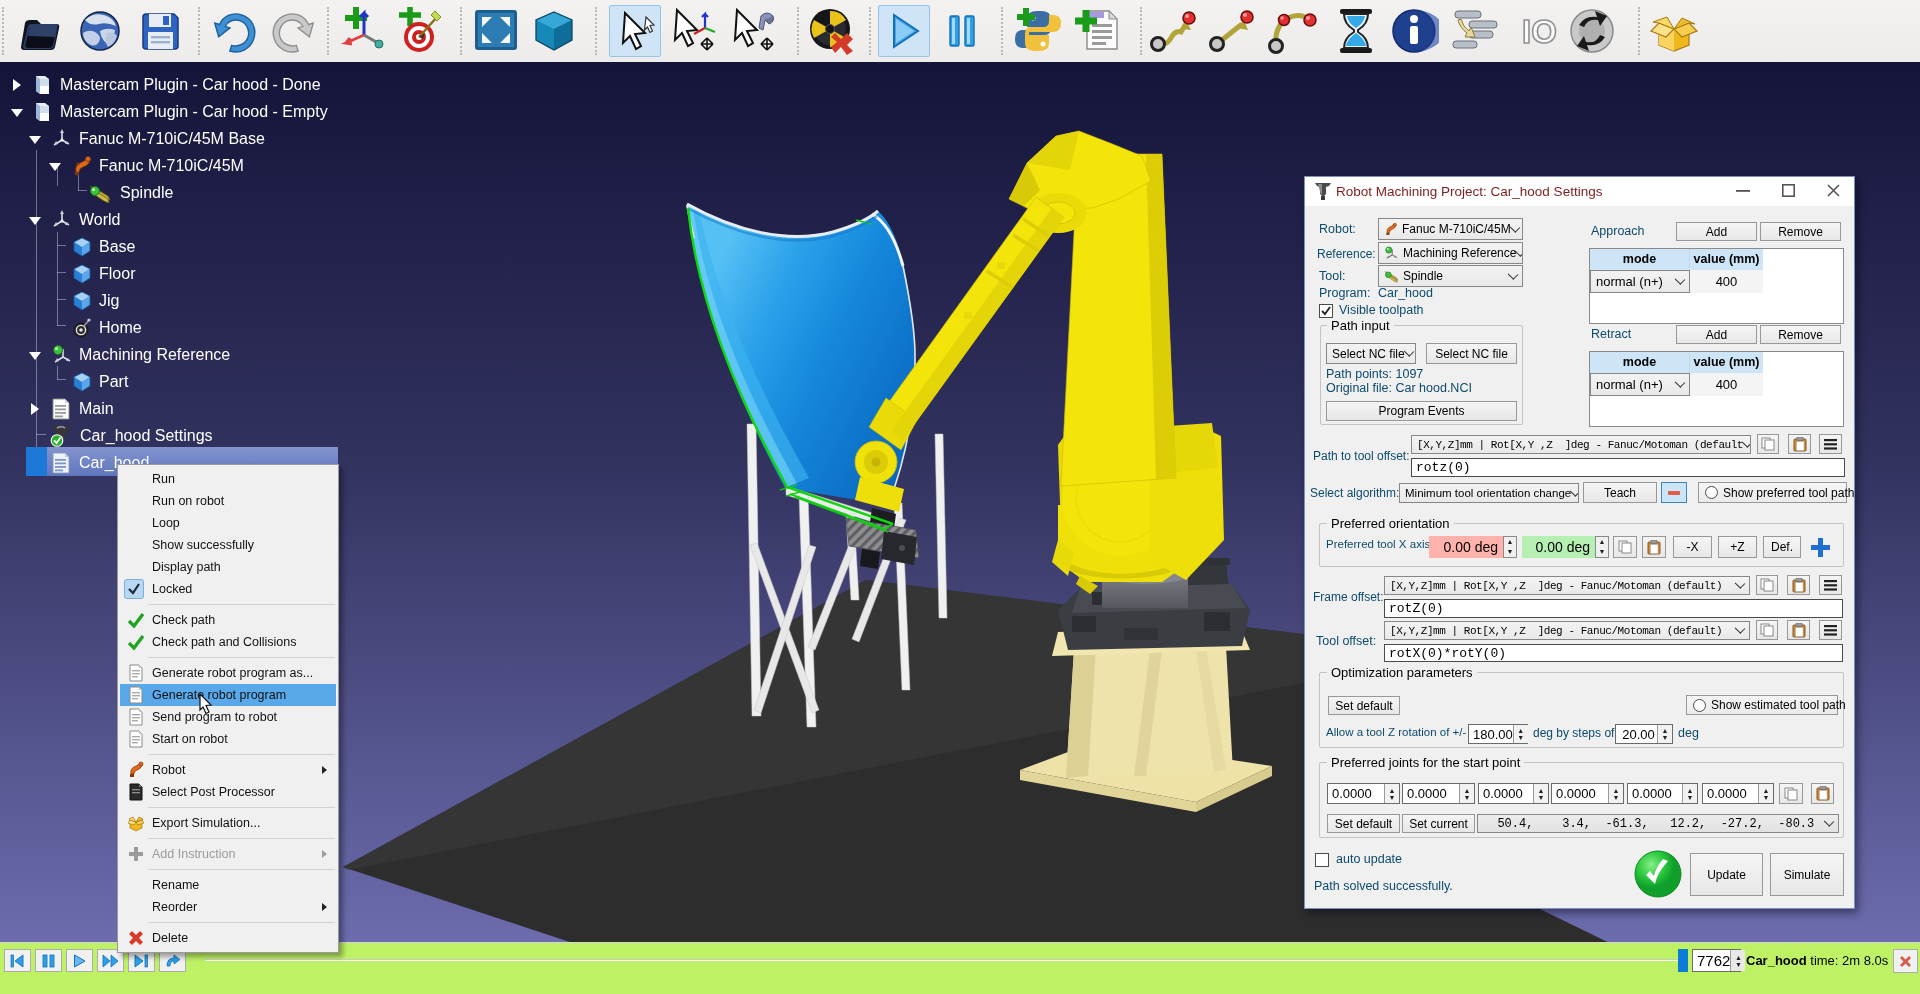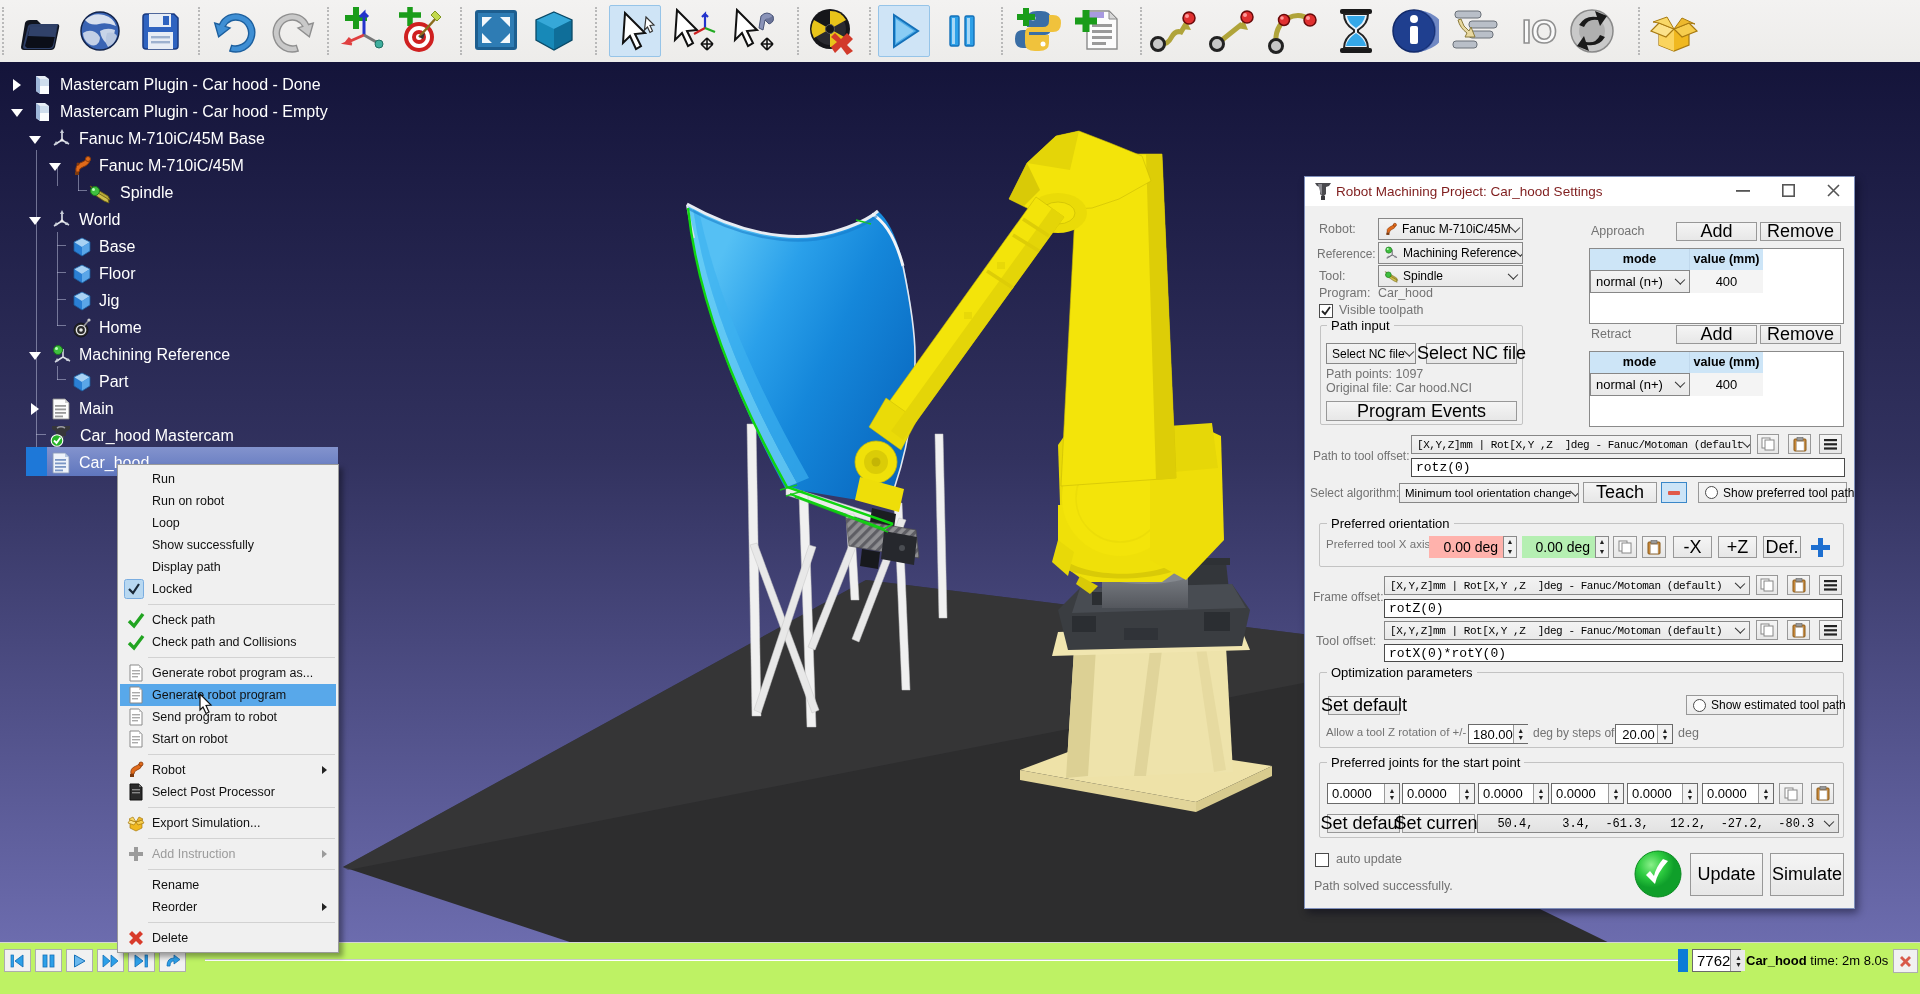--- a/index.html
+++ b/index.html
@@ -15,24 +15,24 @@
 .gline{position:absolute;background:rgba(195,200,225,0.5);}
 #menu{position:absolute;left:117px;top:464px;width:222px;height:489px;background:#f0f0f0;border:1px solid #9a9a9a;box-shadow:4px 4px 5px rgba(0,0,0,0.35);z-index:30;}
 .mi{position:absolute;left:2px;right:2px;height:22px;line-height:22px;font-size:12.5px;color:#111;padding-left:32px;white-space:nowrap;}
 .mi.gray{color:#9b9b9b;}
 .mi.hl{background:#58a8ea;}
 .msep{position:absolute;left:30px;right:3px;height:0;border-top:1px solid #d2d2d2;}
 .mic{position:absolute;left:7px;top:2px;width:18px;height:18px;}
 .sub{position:absolute;right:9px;top:7px;width:0;height:0;border-left:5px solid #222;border-top:4px solid transparent;border-bottom:4px solid transparent;}
 #dlg{position:absolute;left:1304px;top:176px;width:551px;height:733px;background:#f0f0f0;border:1px solid #7f8fbb;box-shadow:3px 4px 8px rgba(0,0,20,0.45);z-index:20;font-size:15px;}
 #dtitle{position:absolute;left:0;top:0;right:0;height:29px;background:#fff;}
-.dlbl{position:absolute;font-size:12.5px;color:#737373;white-space:nowrap;}
+.dlbl{position:absolute;font-size:12.5px;color:#0c4a6e;white-space:nowrap;}
 .combo{position:absolute;background:linear-gradient(#f3f3f3,#e9e9e9);border:1px solid #878787;font-size:12px;color:#000;display:flex;align-items:center;padding:0 5px;white-space:pre;overflow:hidden;}
 .chev{margin-left:auto;flex:0 0 8px;width:7px;height:7px;border-right:1.5px solid #333;border-bottom:1.5px solid #333;transform:rotate(45deg);margin-top:-4px;}
-.btn{position:absolute;background:linear-gradient(#f5f5f5,#e7e7e7);border:1px solid #989898;font-size:18px;color:#000;display:flex;align-items:center;justify-content:center;white-space:nowrap;}
+.btn{position:absolute;background:linear-gradient(#f5f5f5,#e7e7e7);border:1px solid #989898;font-size:12px;color:#000;display:flex;align-items:center;justify-content:center;white-space:nowrap;}
 .inp{position:absolute;background:#fff;border:1px solid #4a4a4a;font-family:"Liberation Mono",monospace;font-size:13px;display:flex;align-items:center;padding:0 4px;white-space:pre;}
 .mono{font-family:"Liberation Mono",monospace;}
 .grp{position:absolute;border:1px solid #c3c3c3;border-radius:2px;}
 .glab{position:absolute;background:#f0f0f0;padding:0 4px;font-size:13px;white-space:nowrap;}
 .spin{position:absolute;background:#fff;border:1px solid #6a6a6a;font-size:13px;display:flex;align-items:center;}
 .spin .num{flex:1;padding-left:4px;}
 .sarr{flex:0 0 15px;height:100%;border-left:1px solid #9a9a9a;background:#f2f2f2;display:flex;flex-direction:column;align-items:center;justify-content:center;font-size:7px;color:#222;line-height:7px;}
 .rbox{position:absolute;border:1px solid #989898;background:linear-gradient(#f5f5f5,#ebebeb);display:flex;align-items:center;gap:5px;padding:8px 6px;font-size:12px;white-space:nowrap;}
 .rc{flex:0 0 13px;width:13px;height:13px;border:1px solid #4a4a4a;border-radius:50%;background:#fff;}
 .chk{position:absolute;width:14px;height:14px;border:1px solid #4a4a4a;background:#fff;}
@@ -545,21 +545,21 @@
     <span>Main</span>
   </div>
 <div class="trow" style="left:49px;top:422px">
     <svg width="24" height="23" viewBox="0 0 24 23" style="margin-right:7px">
       <path d="M3 2 L21 2 L21 5 L17 8 L17 12 L7 12 L7 8 L3 5Z" fill="#36363a"></path>
       <path d="M9 12 L15 12 L14 18 L10 18Z" fill="#4a4a52"></path>
       <path d="M8 4 Q12 1.5 16 4" stroke="#9a9aa2" stroke-width="1.5" fill="none"></path>
       <circle cx="8" cy="16.5" r="5.8" fill="#28b428" stroke="#fff" stroke-width="1.1"></circle>
       <path d="M5 16.5 L7.5 19 L11.5 13.5" stroke="#fff" stroke-width="1.9" fill="none"></path>
     </svg>
-    <span>Car_hood Mastercam</span>
+    <span>Car_hood Settings</span>
   </div>
 <div class="trow" style="left:51px;top:449px;z-index:2">
     <svg width="20" height="22" viewBox="0 0 20 22" style="margin-right:8px">
       <path d="M2 1 L14 1 L18 5 L18 21 L2 21Z" fill="#eef3fa" stroke="#8a9ab8" stroke-width="0.9"></path>
       <path d="M14 1 L14 5 L18 5Z" fill="#b8c8e0"></path>
       <rect x="4" y="7" width="11" height="1.8" fill="#7a96c4"></rect>
       <rect x="4" y="10.5" width="11" height="1.8" fill="#7a96c4"></rect>
       <rect x="4" y="14" width="11" height="1.8" fill="#7a96c4"></rect>
       <rect x="4" y="17.5" width="8" height="1.8" fill="#7a96c4"></rect>
     </svg>

